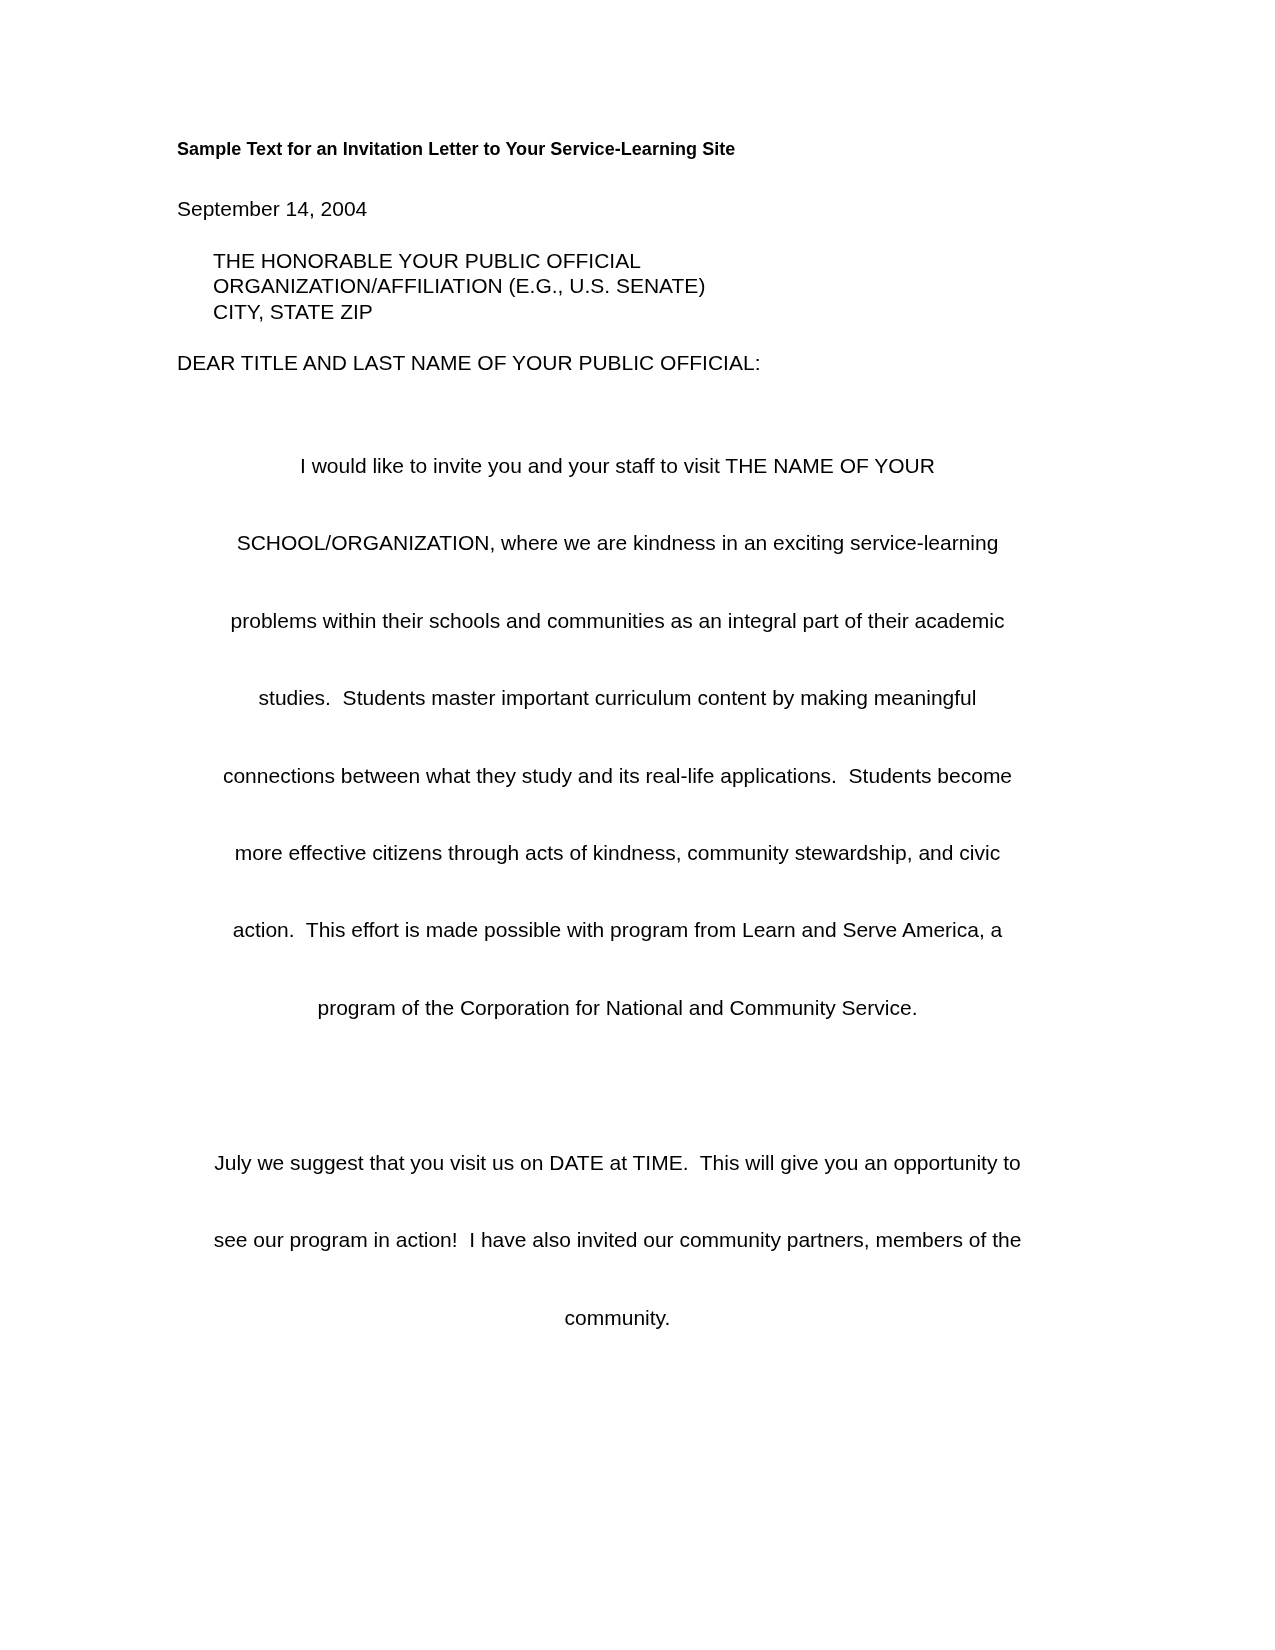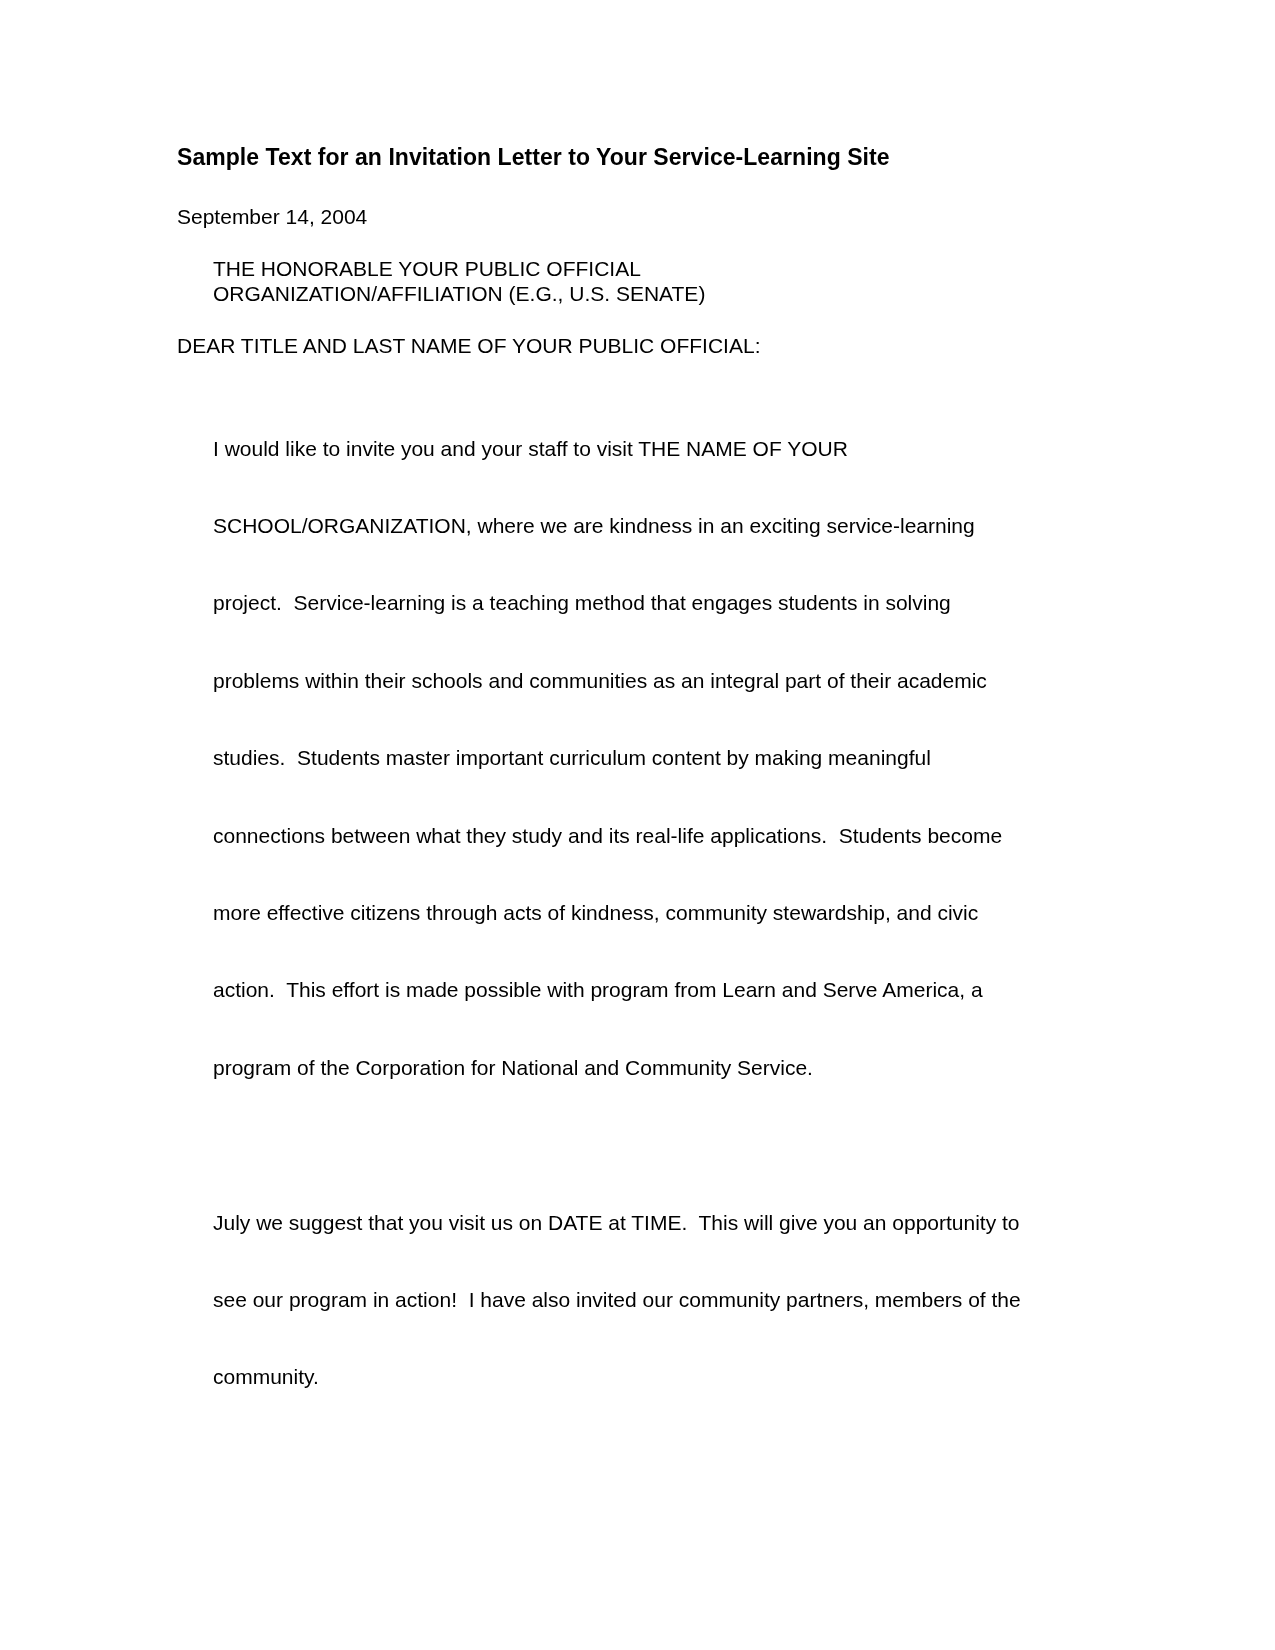--- a/index.html
+++ b/index.html
@@ -21,37 +21,37 @@
     background: #ffffff;
     box-sizing: border-box;
   }
   .letter {
     position: absolute;
     left: 177px;
     top: 136px;
     width: 845px;
   }
   .doc-title {
-    font-size: 23px;
+    font-size: 18px;
     font-weight: bold;
     line-height: 26px;
     letter-spacing: 0.05px;
-    margin: 8px 0 34px 0;
+    margin: 0 0 34px 0;
     white-space: nowrap;
   }
   .block {
     font-size: 21px;
     line-height: 25.5px;
     margin: 0 0 26px 0;
   }
   .para {
     font-size: 21px;
     line-height: 25.8px;
     margin: 0 0 26px 0;
-    text-align: left;
+    text-align: center;
     white-space: pre-wrap;
   }
   .line {
     display: block;
     white-space: pre;
     margin-left: 36px;
   }
 </style>
 </head>
 <body>
@@ -59,28 +59,28 @@
 <div class="page">
   <div class="letter">
 
     <div class="doc-title">Sample Text for an Invitation Letter to Your Service-Learning Site</div>
 
     <div class="block">September 14, 2004</div>
 
     <div class="block">
       <span class="line">THE HONORABLE YOUR PUBLIC OFFICIAL</span>
       <span class="line">ORGANIZATION/AFFILIATION (E.G., U.S. SENATE)</span>
+      <span class="line">CITY, STATE ZIP</span>
     </div>
 
     <div class="block">DEAR TITLE AND LAST NAME OF YOUR PUBLIC OFFICIAL:</div>
 
     <div class="para">
       <span class="line">I would like to invite you and your staff to visit THE NAME OF YOUR</span>
       <span class="line">SCHOOL/ORGANIZATION, where we are kindness in an exciting service-learning</span>
-      <span class="line">project.  Service-learning is a teaching method that engages students in solving</span>
       <span class="line">problems within their schools and communities as an integral part of their academic</span>
       <span class="line">studies.  Students master important curriculum content by making meaningful</span>
       <span class="line">connections between what they study and its real-life applications.  Students become</span>
       <span class="line">more effective citizens through acts of kindness, community stewardship, and civic</span>
       <span class="line">action.  This effort is made possible with program from Learn and Serve America, a</span>
       <span class="line">program of the Corporation for National and Community Service.</span>
     </div>
 
     <div class="para">
       <span class="line">July we suggest that you visit us on DATE at TIME.  This will give you an opportunity to</span>

